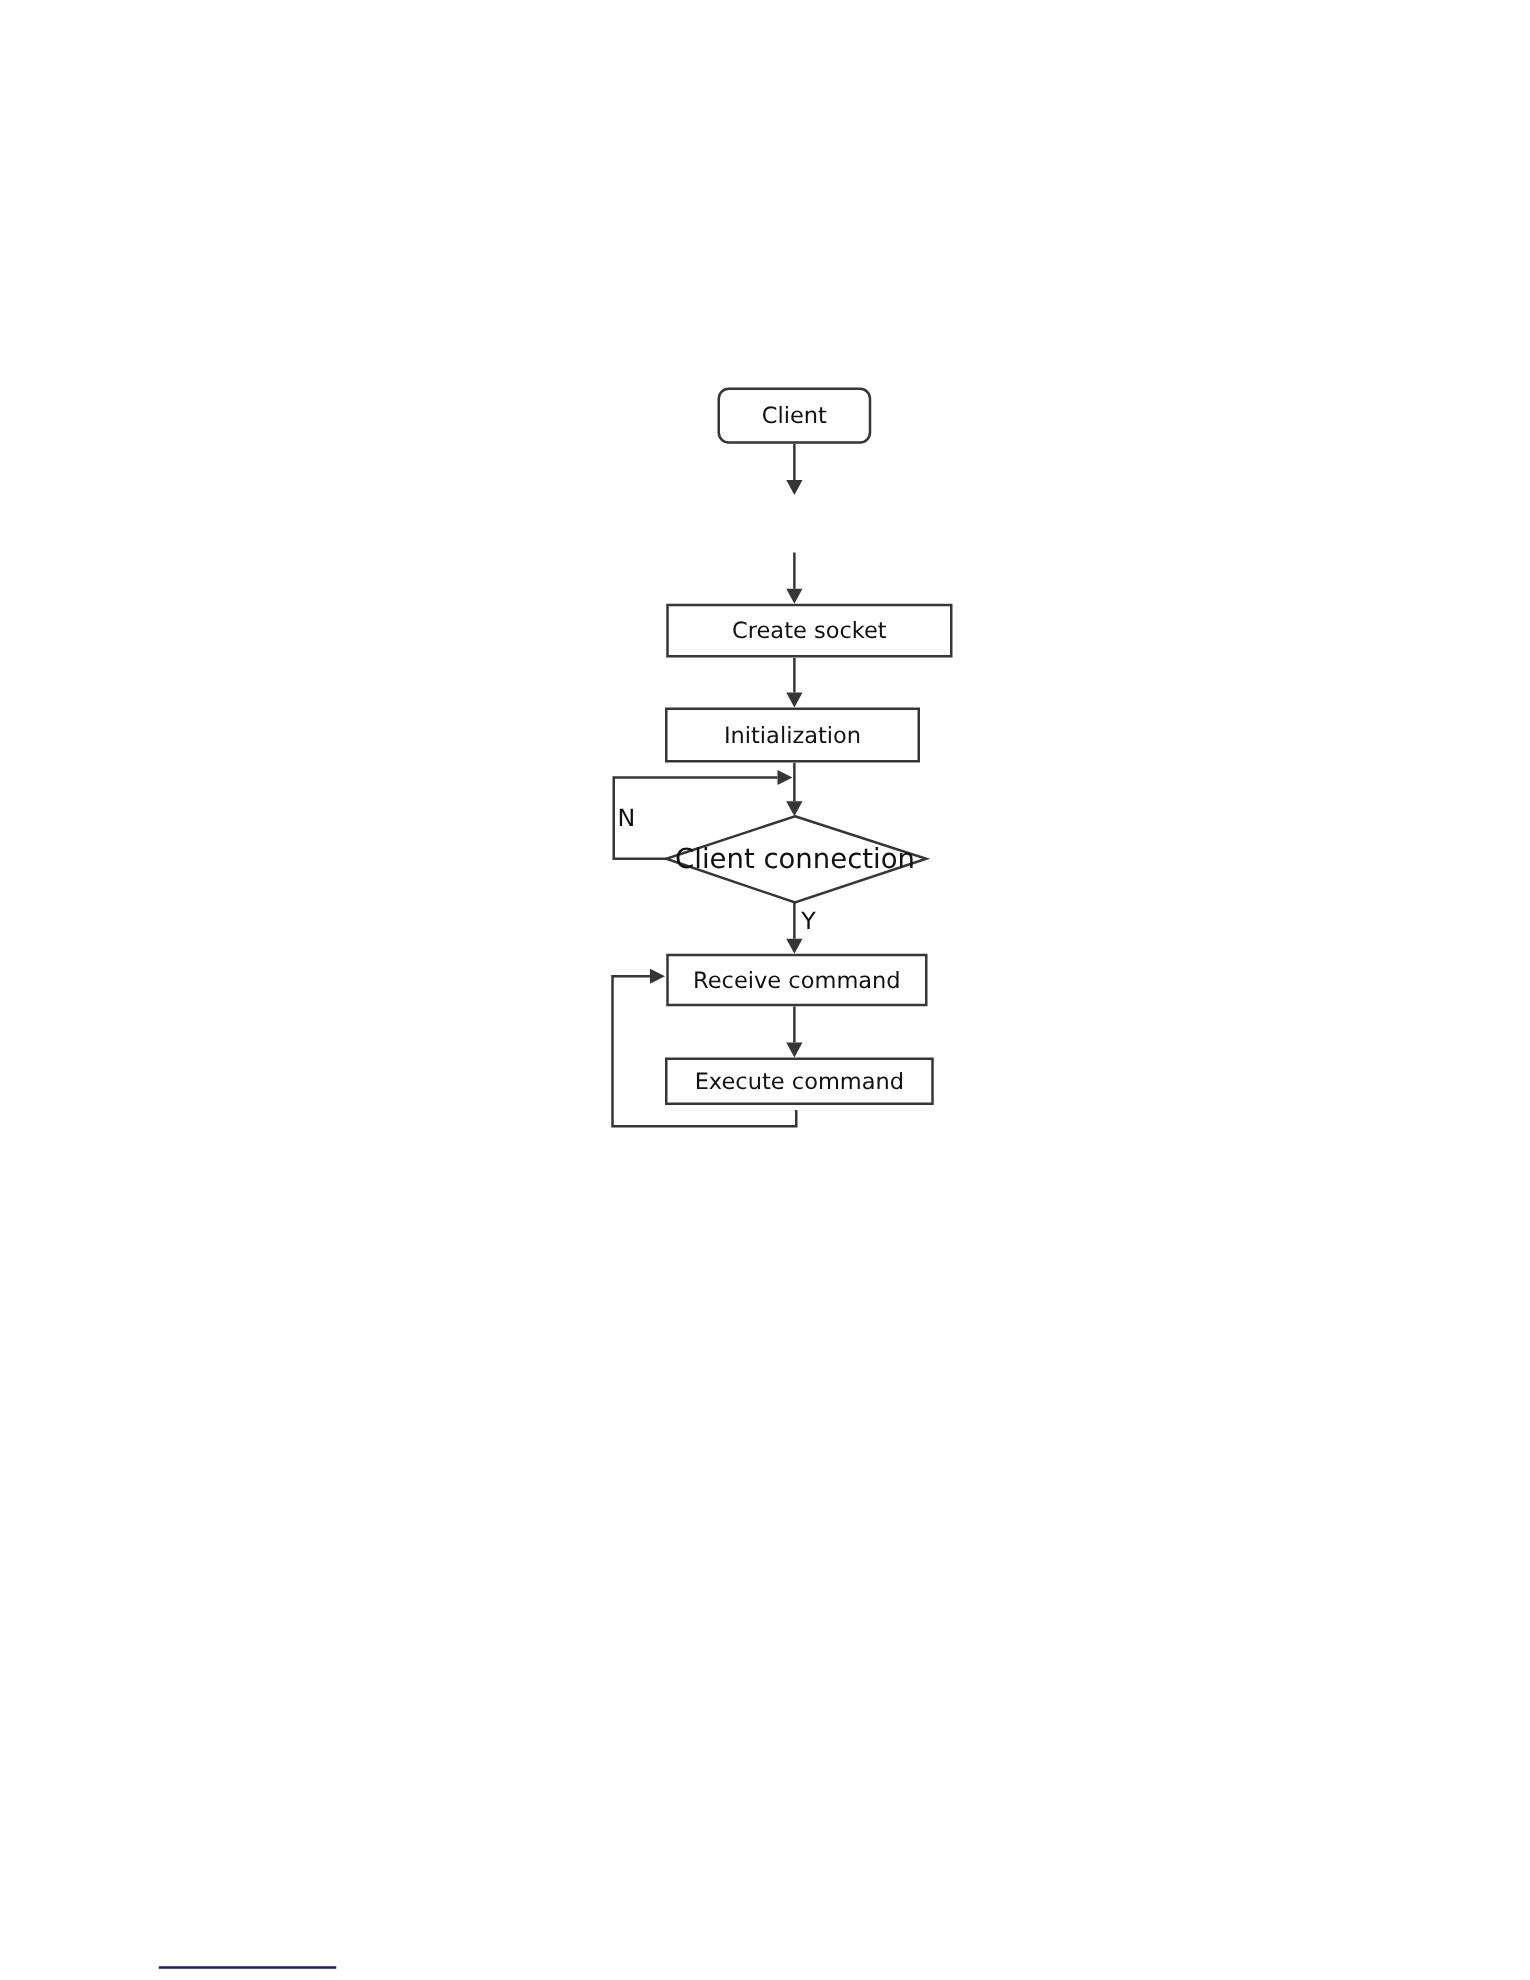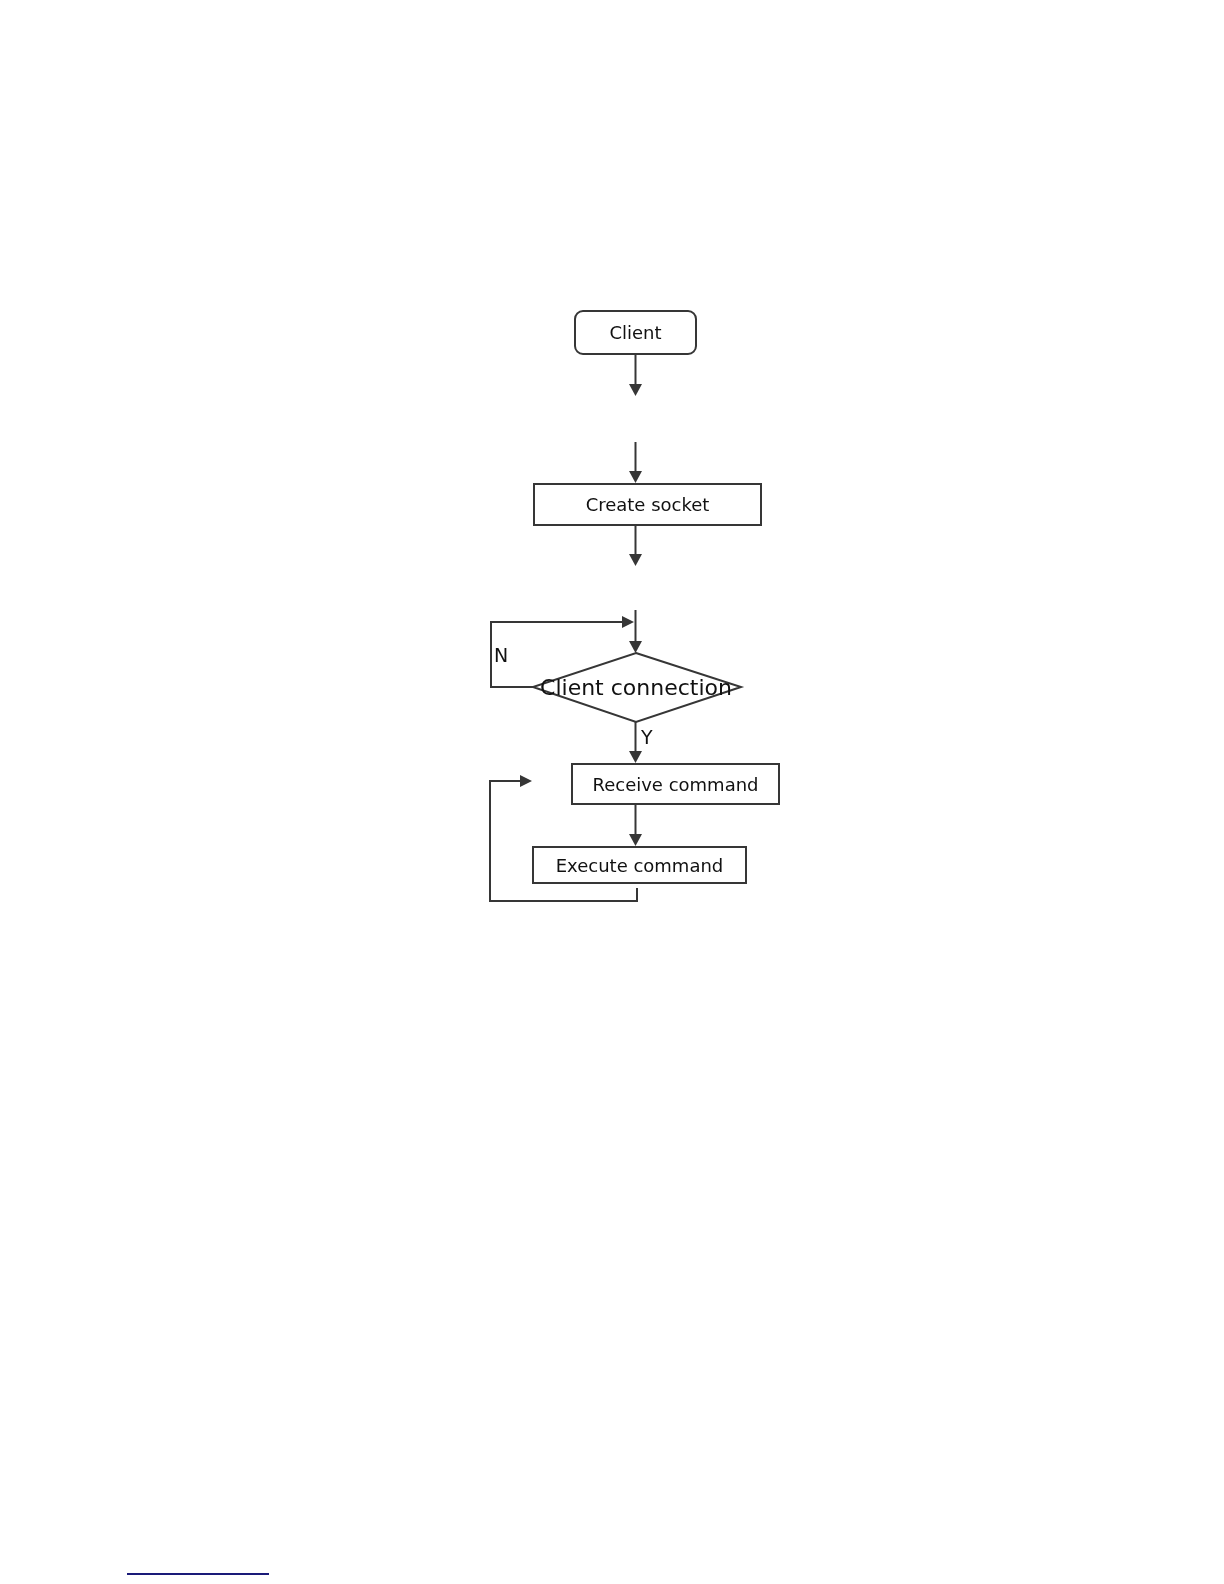--- a/index.html
+++ b/index.html
@@ -54,21 +54,21 @@
     color: var(--text-color);
     white-space: nowrap;
   }
   .node.terminator {
     border-radius: 9px;
   }
   .node-begin          { left: 574px; top: 310px; width: 123px; height: 45px; }
   .node-import-modules { left: 533px; top: 396px; width: 203px; height: 46px; }
   .node-create-socket  { left: 533px; top: 483px; width: 229px; height: 43px; }
   .node-initialization { left: 532px; top: 566px; width: 204px; height: 44px; }
-  .node-receive-command{ left: 533px; top: 763px; width: 209px; height: 42px; margin-left: 38px; }
+  .node-receive-command{ left: 533px; top: 763px; width: 209px; height: 42px; }
   .node-execute-command{ left: 532px; top: 846px; width: 215px; height: 38px; }
   .diamond-label {
     position: absolute;
     left: 536px;
     top: 674px;
     width: 200px;
     height: 26px;
     display: flex;
     align-items: center;
     justify-content: center;
@@ -129,20 +129,23 @@
 
   <div class="node terminator node-begin">
     <span>Client</span>
   </div>
 
 
   <div class="node node-create-socket">
     <span>Create socket</span>
   </div>
 
+  <div class="node node-initialization">
+    <span>Initialization</span>
+  </div>
 
   <div class="diamond-label">
     <span>Client connection</span>
   </div>
 
   <div class="node node-receive-command">
     <span>Receive command</span>
   </div>
 
   <div class="node node-execute-command">

